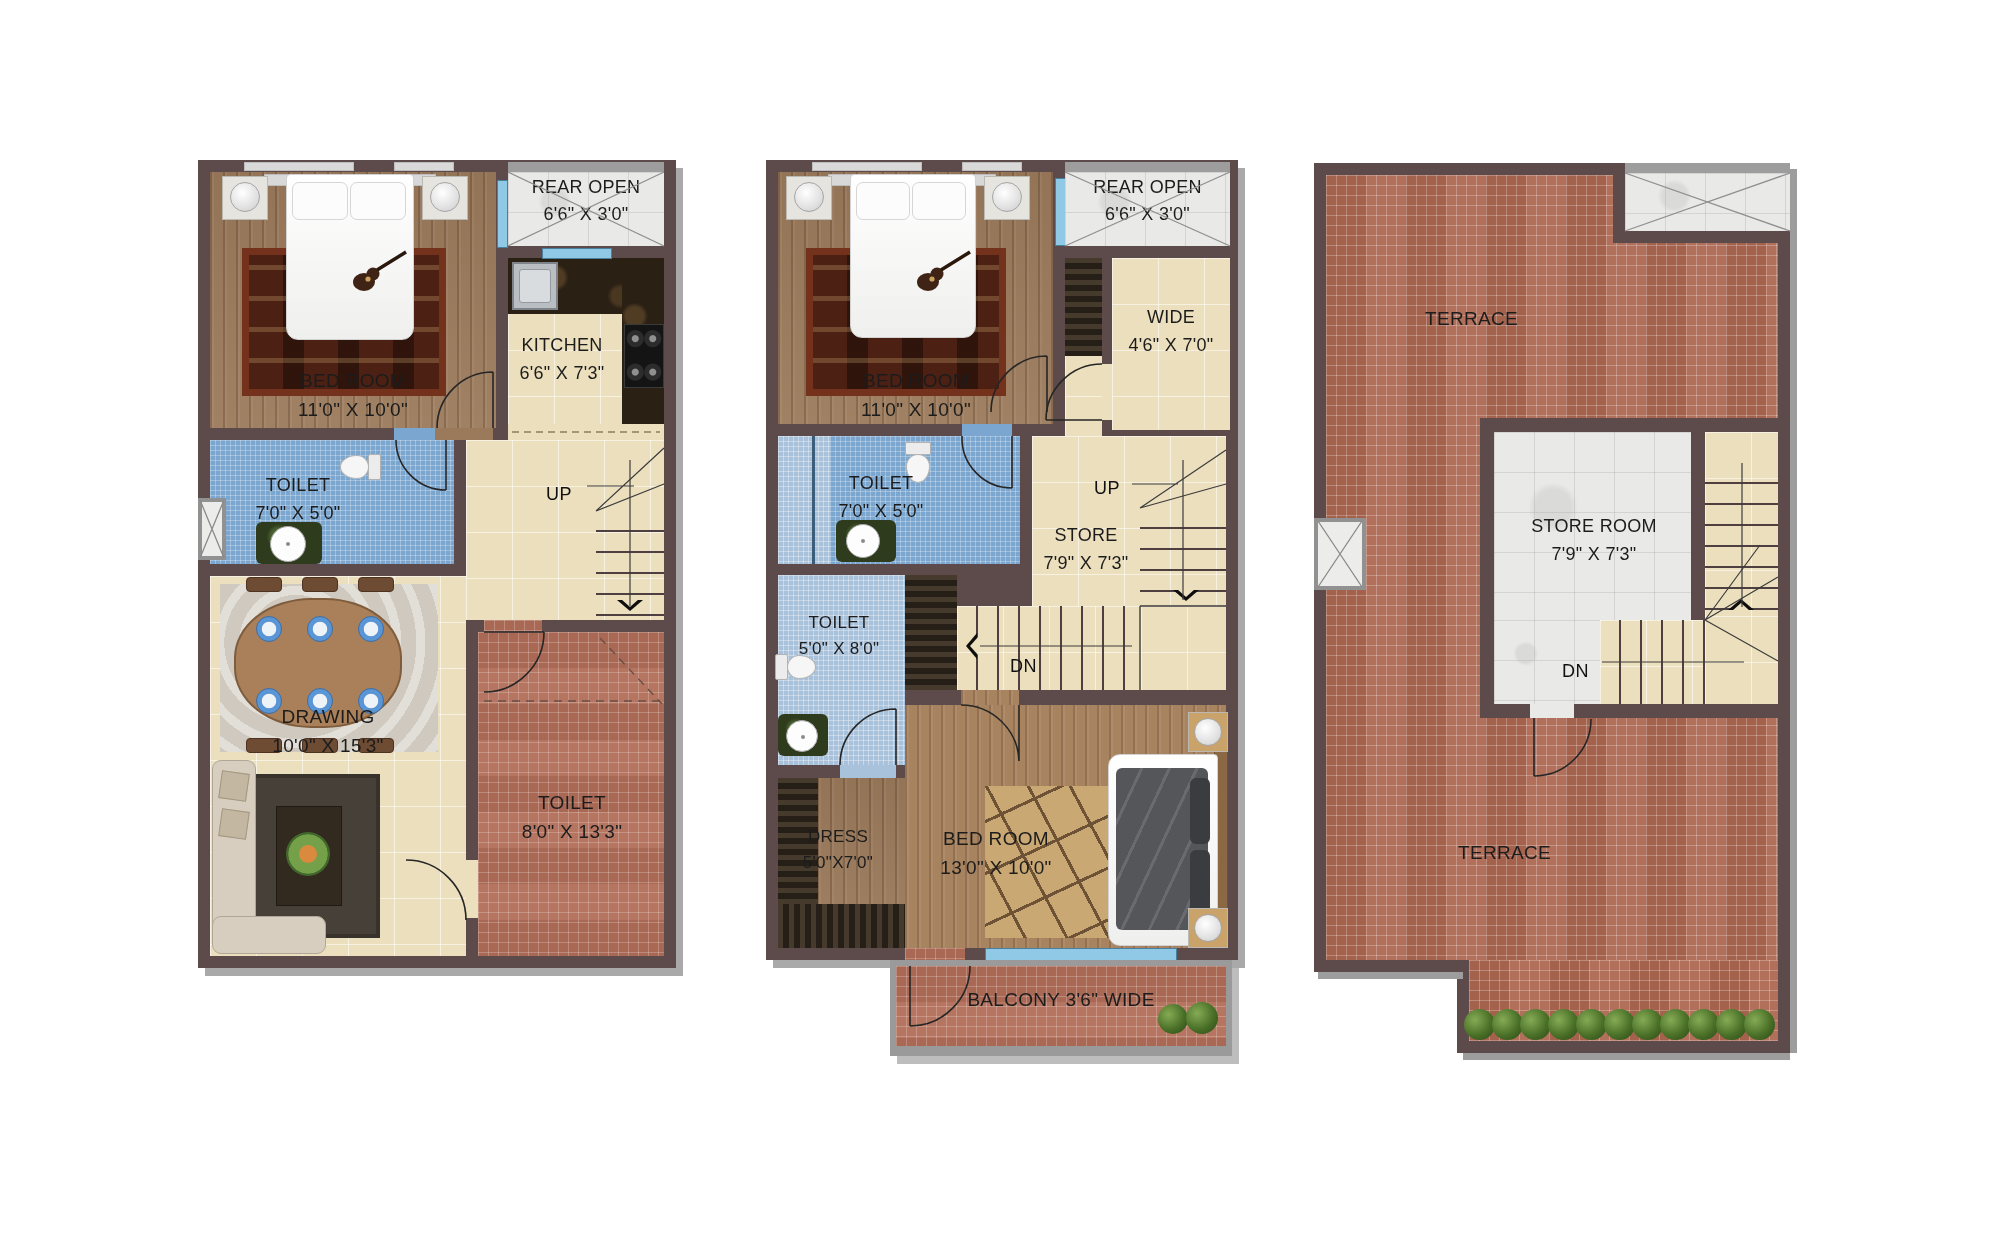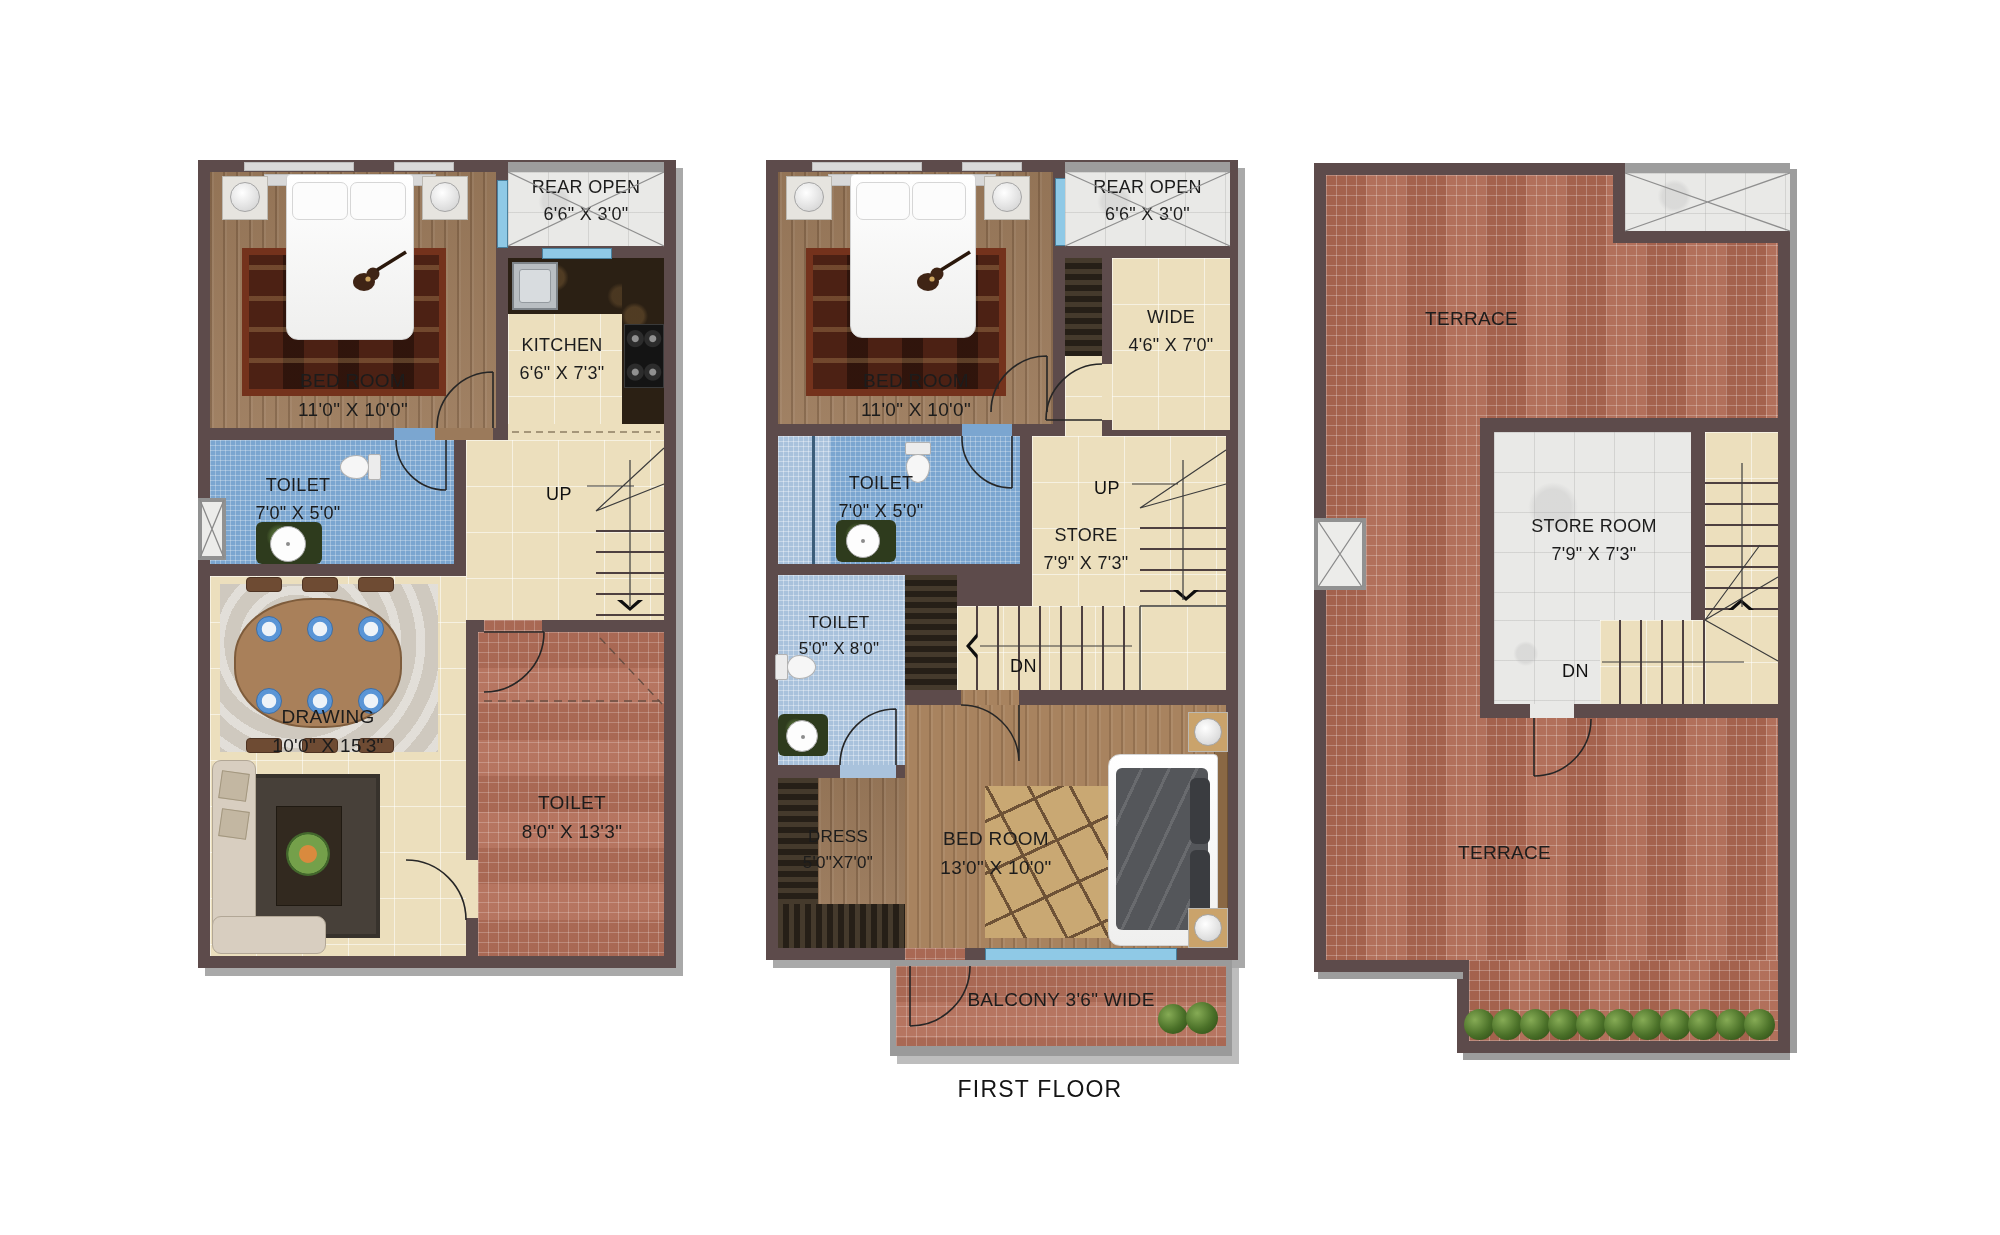--- a/index.html
+++ b/index.html
@@ -426,15 +426,14 @@
     <svg class="ov" width="484" height="902" viewBox="0 0 484 902">
       <path d="M311,10 L476,68 M476,10 L311,68" stroke="#8f8f8f" stroke-width="1.3" fill="none"></path>
       <path d="M4,358 L48,424 M48,358 L4,424" stroke="#8a8a8a" stroke-width="1.3" fill="none"></path>
       <path d="M391,457 L464,414 M391,457 L446,382 M391,457 L464,498" stroke="#3c3c3c" stroke-width="1.2" fill="none"></path>
       <path d="M428,300 L428,444" stroke="#3c3c3c" stroke-width="1.2" fill="none"></path>
       <path d="M288,499 L430,499" stroke="#3c3c3c" stroke-width="1.2" fill="none"></path>
       <path d="M220,555 L220,613 M220,613 A57,57 0 0 0 277,556" stroke="#262626" stroke-width="1.6" fill="none"></path>
     </svg>
   </section>
 
-  <div class="title" style="left:830px;top:1076px;width:420px;">FIRST FLOOR</div>
 
 </div>
 
 </body></html>

